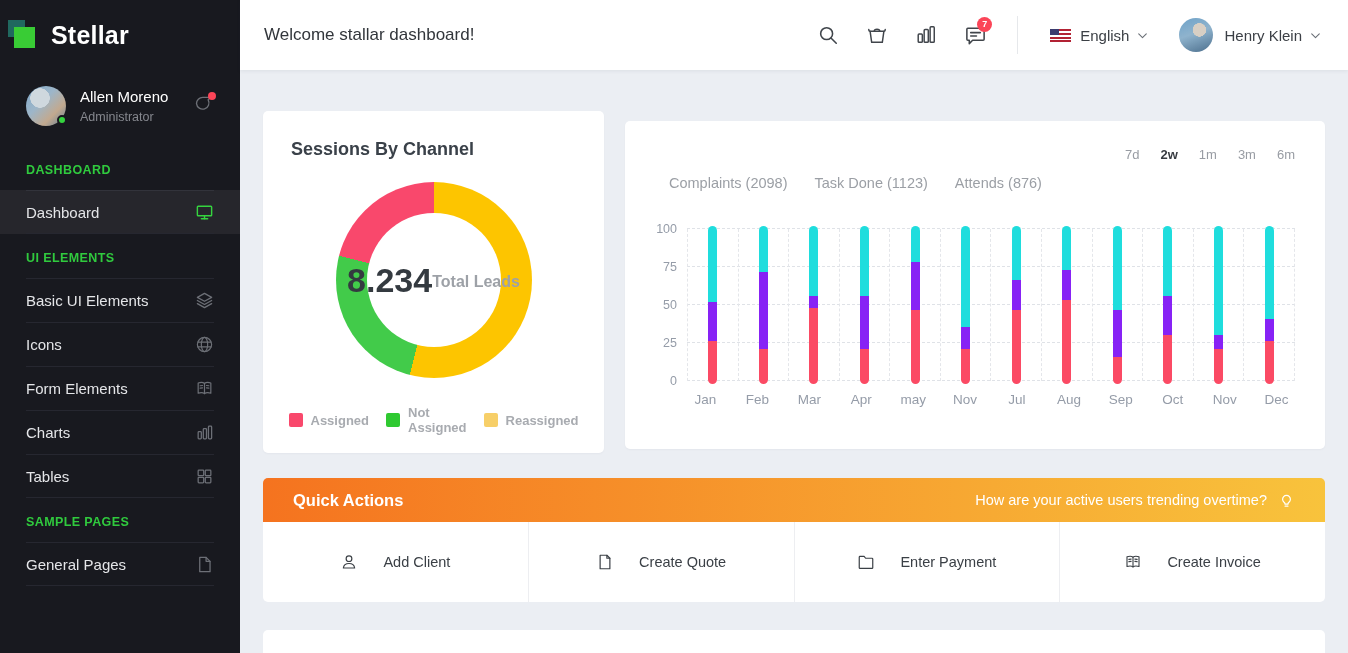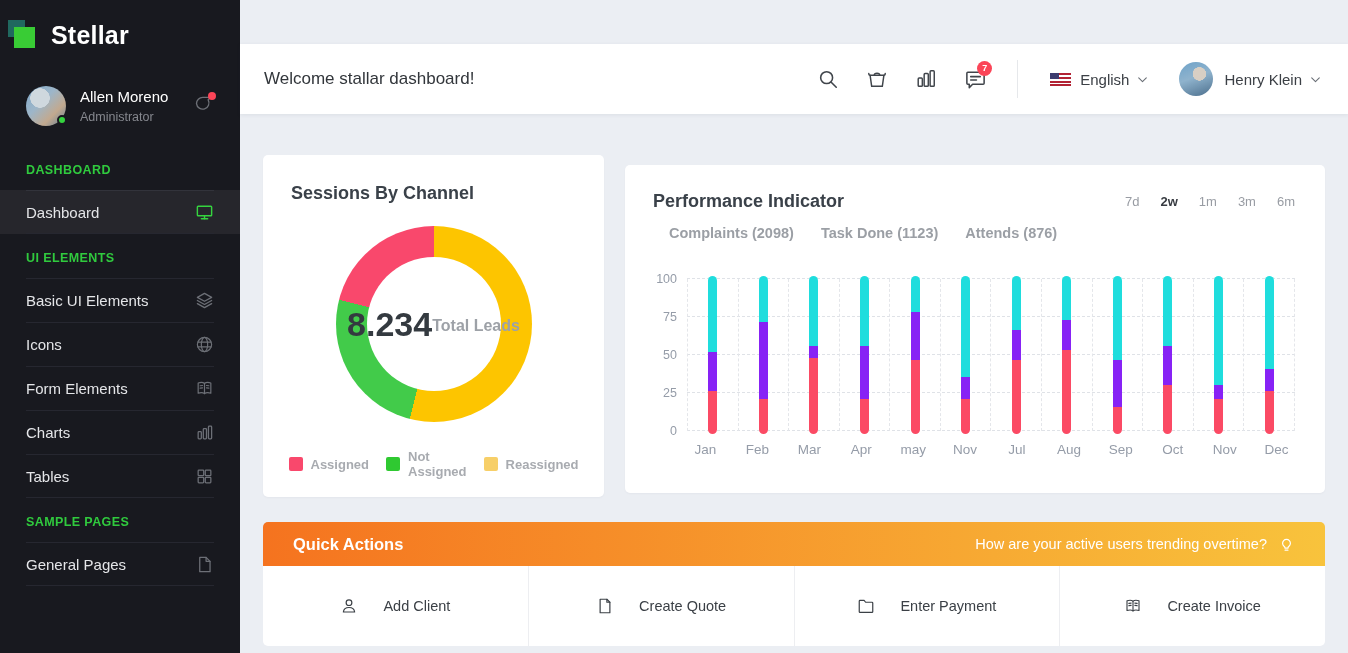--- a/index.html
+++ b/index.html
@@ -30,21 +30,21 @@
   .nav-item { cursor:pointer; }
   .nav-inner { margin:0 26px; height:44px; display:flex; align-items:center; justify-content:space-between;
     color:#e4e5e8; font-size:15px; border-top:1px solid #262730; }
   .nav-item.bb .nav-inner { border-bottom:1px solid #262730; }
   .nav-item.active { background:#26262c; }
   .nav-item.active .nav-inner { border-top-color:#32333b; }
   .nav-icon { stroke:#6d7077; }
   .nav-item.active .nav-icon { stroke:#35d43f; }
 
   
-  .main { flex:1; display:flex; flex-direction:column;margin-top:44px; }
+  .main { flex:1; display:flex; flex-direction:column; }
   .topbar { height:70px; background:#ffffff; display:flex; align-items:center; padding:0 26px 0 24px;
     box-shadow:0 1px 4px rgba(40,50,70,0.08); position:relative; z-index:2; }
   .welcome { font-size:17px; color:#32363b; font-weight:500; }
   .topbar-right { margin-left:auto; display:flex; align-items:center; }
   .icon-btn { position:relative; margin-left:27px; cursor:pointer; display:flex; align-items:center; }
   .icon-btn svg { stroke:#40454b; }
   .msg-badge { position:absolute; top:-7px; right:-5px; min-width:15px; height:15px; border-radius:50%;
     background:#fb4558; color:#fff; font-size:9px; display:flex; align-items:center; justify-content:center; font-weight:700; }
   .v-divider { width:1px; height:38px; background:#e6e8eb; margin:0 10px 0 30px; }
   .lang { display:flex; align-items:center; margin-left:22px; cursor:pointer; }
@@ -78,21 +78,21 @@
   .swatch { width:14px; height:14px; border-radius:2px; flex-shrink:0; }
   .legend-text { font-size:13px; font-weight:600; color:#a8abb0; }
 
   
   .card-perf { flex:1; height:328px; margin-top:10px; padding:26px 30px 24px 28px; }
   .perf-head { display:flex; align-items:center; }
   .perf-tabs { margin-left:auto; display:flex; gap:21px; }
   .perf-tab { font-size:13px; color:#989ca3; cursor:pointer; }
   .perf-tab.active { color:#383c42; font-weight:700; }
   .perf-legend { display:flex; gap:27px; margin-top:13px; padding-left:16px; }
-  .perf-legend span { font-size:14.5px; font-weight:700; color:#9b9fa5; }
+  .perf-legend span { font-size:14.5px; font-weight:400; color:#9b9fa5; }
   .chart-wrap { display:flex; margin-top:38px; }
   .y-axis { width:34px; position:relative; height:152px; flex-shrink:0; }
   .ytick { position:absolute; right:10px; font-size:12.5px; color:#959ca8; }
   .plot-col { flex:1; }
   .plot { position:relative; display:flex; height:152px; }
   .hgrid { position:absolute; left:0; right:0; border-top:1px dashed #dfe2e7; }
   .slot { flex:1; position:relative; height:100%; border-left:1px dashed #e4e6ea; }
   .slot:last-child { border-right:1px dashed #e4e6ea; }
   .bar { position:absolute; left:50%; margin-left:-4.5px; bottom:-3px; width:9px; border-radius:5px;
     overflow:hidden; display:flex; flex-direction:column; }
@@ -302,21 +302,20 @@
             </span>
             <span class="legend-item">
               <span class="swatch" style="background: rgb(247, 207, 104);"></span>
               <span class="legend-text">Reassigned</span>
             </span>
           </div>
         </div>
 
         <div class="card card-perf">
           <div class="perf-head">
-            <span class="card-title">Performance Indicator</span>
             <span class="perf-tabs">
               <span class="perf-tab">7d</span>
               <span class="perf-tab active">2w</span>
               <span class="perf-tab">1m</span>
               <span class="perf-tab">3m</span>
               <span class="perf-tab">6m</span>
             </span>
           </div>
           <div class="perf-legend">
             <span>Complaints (2098)</span>

